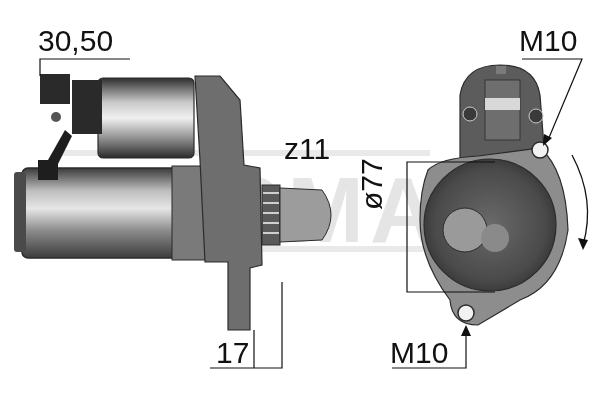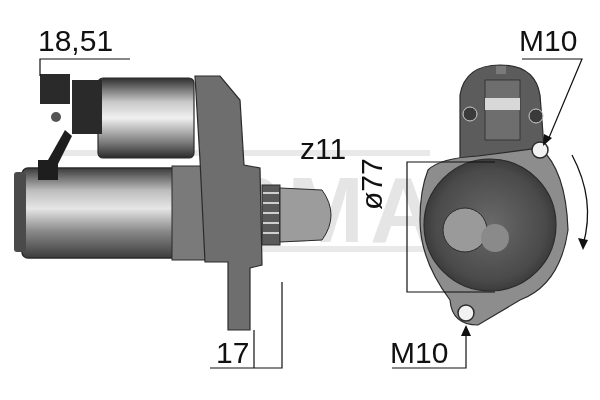--- a/index.html
+++ b/index.html
@@ -103,18 +103,18 @@
   <path d="M543 146 L544 134 L552 138 Z" fill="#111"></path>
   <g stroke="#111" stroke-width="1.2" fill="none">
     <polyline points="392,368 466,368 466,332"></polyline>
   </g>
   <path d="M466 325 L461 336 L471 336 Z" fill="#111"></path>
 
   <path d="M572 155 Q596 200 583 245" stroke="#111" stroke-width="1.3" fill="none"></path>
   <path d="M583 250 L578 238 L588 240 Z" fill="#111"></path>
 </svg>
 
-<div class="label" style="left:38px; top:26px;">18,51</div>
-<div class="label" style="left:300px; top:134px;">z11</div>
+<div class="label" style="left:38px; top:26px;">30,50</div>
+<div class="label" style="left:284px; top:134px;">z11</div>
 <div class="label" style="left:216px; top:338px;">17</div>
 <div class="label" style="left:519px; top:26px;">M10</div>
 <div class="label" style="left:390px; top:338px;">M10</div>
 <div class="label" style="left:357px; top:210px; transform:rotate(-90deg); transform-origin:left top;">ø77</div>
 
 </body></html>

